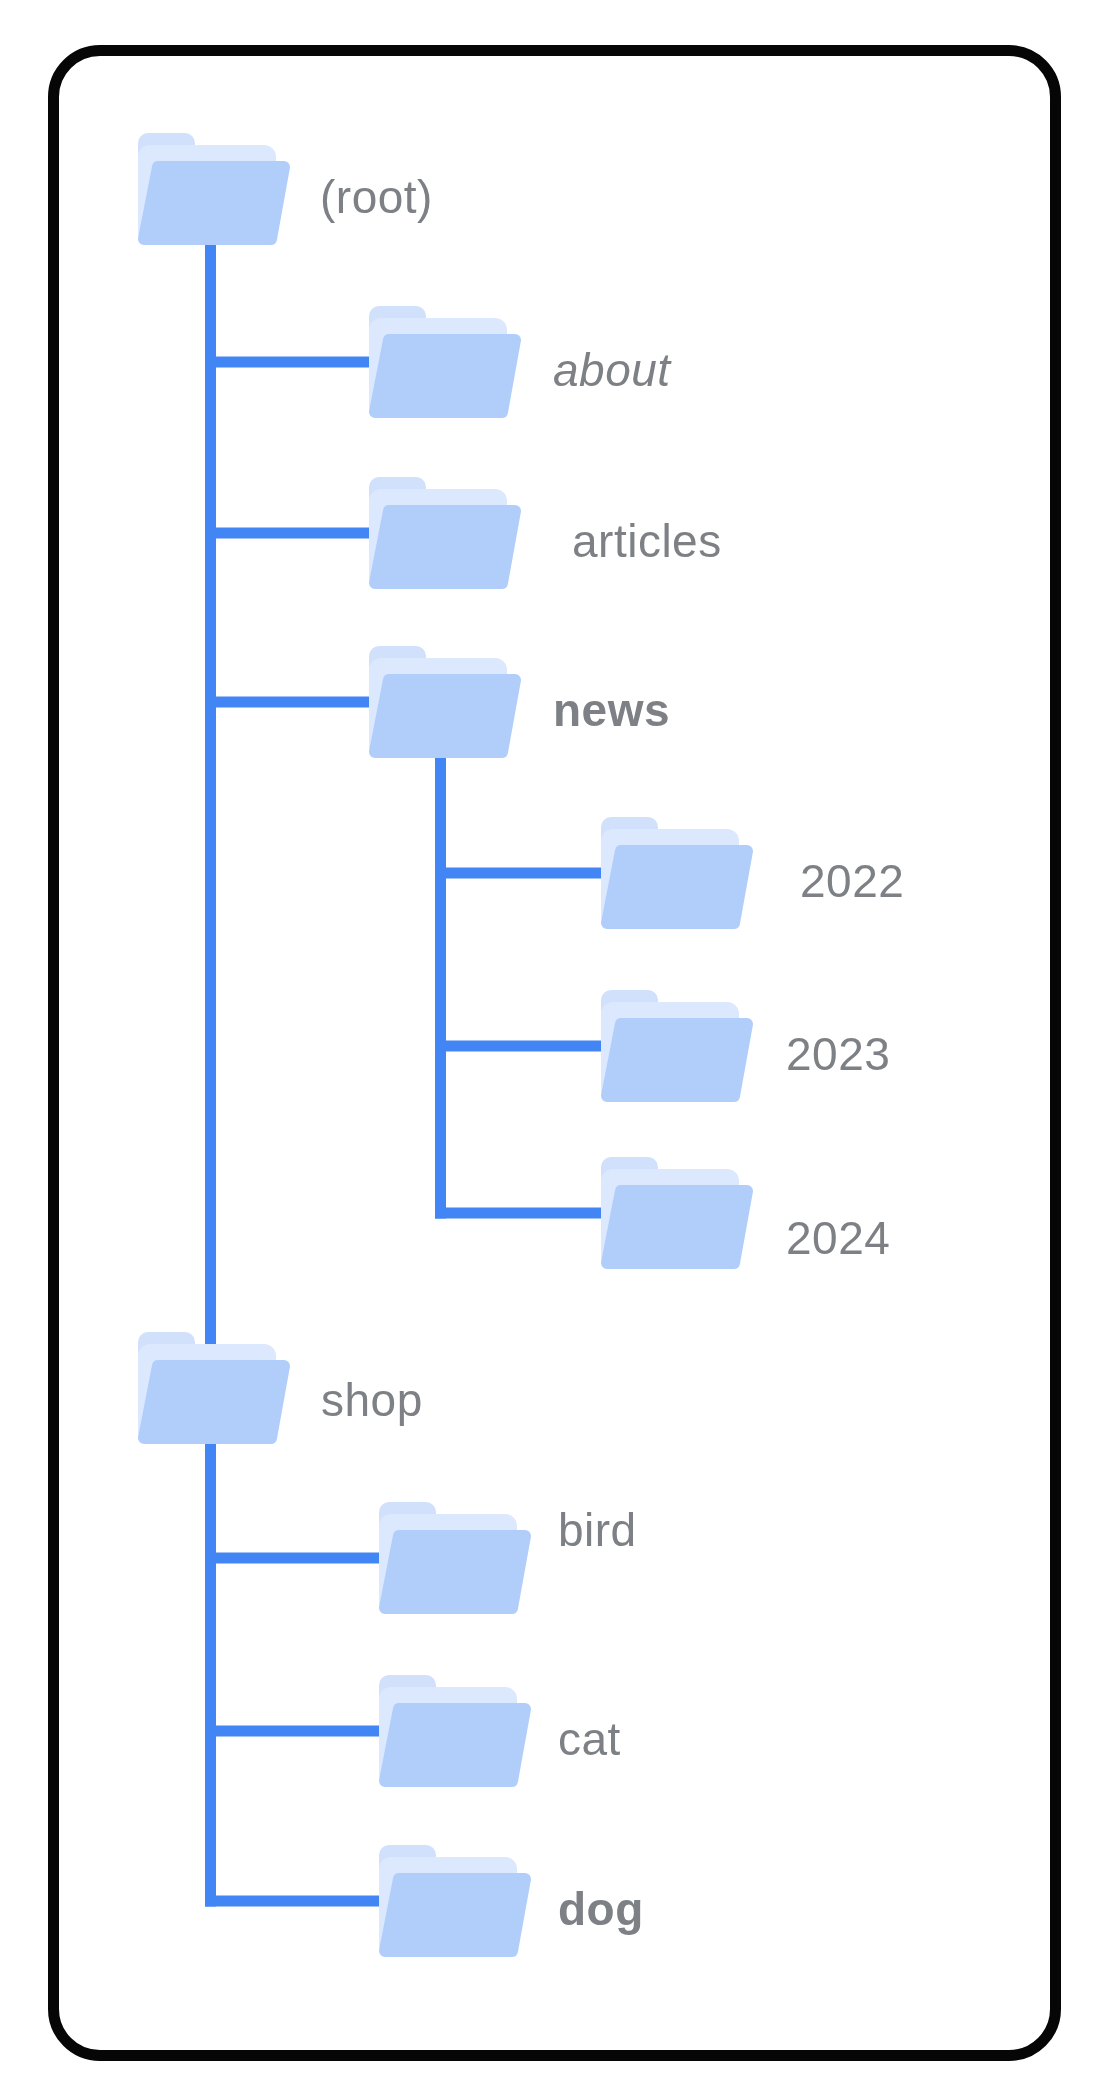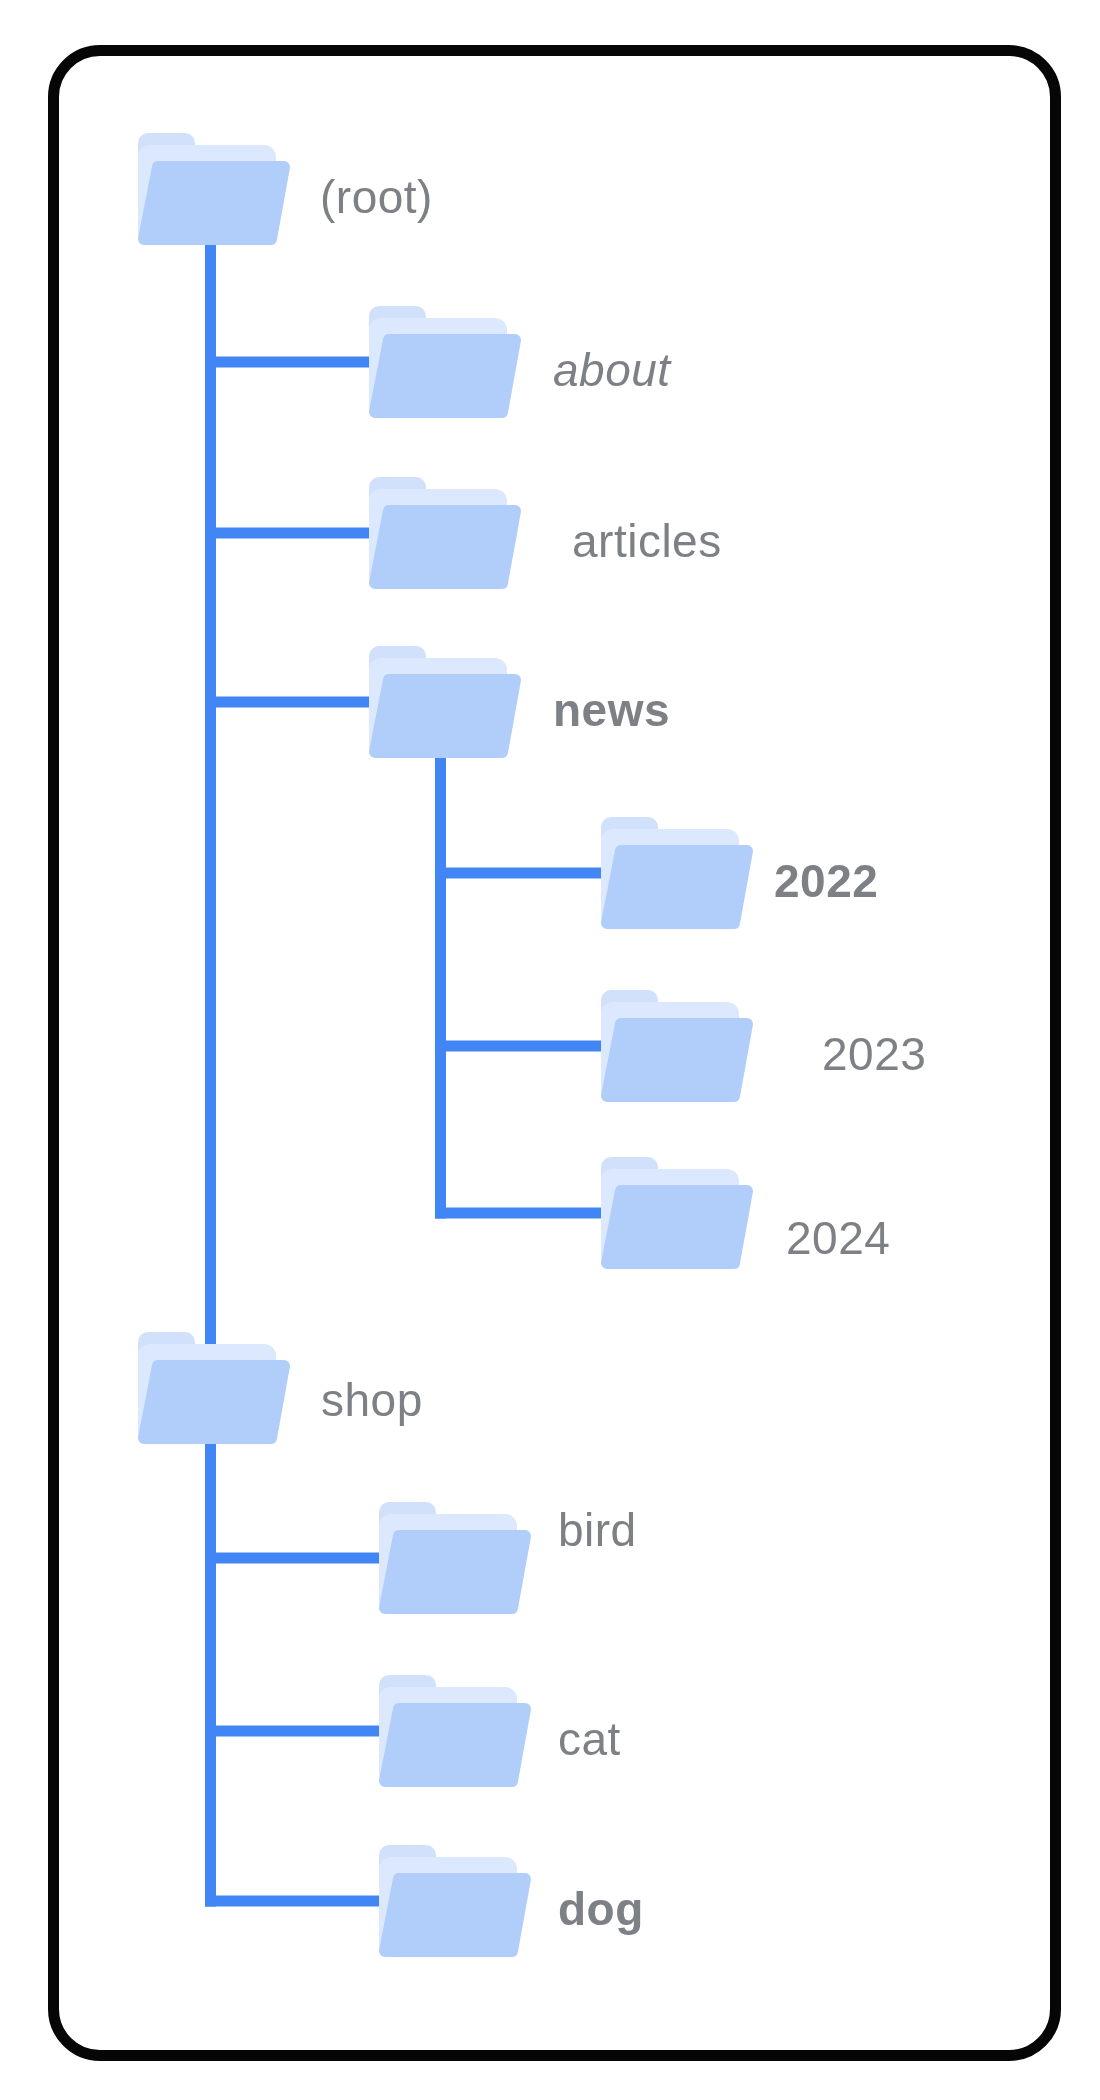--- a/index.html
+++ b/index.html
@@ -26,22 +26,22 @@
   .n-2024{left:601px;top:1157px;}
   .n-shop{left:138px;top:1332px;}
   .n-bird{left:379px;top:1502px;}
   .n-cat{left:379px;top:1675px;}
   .n-dog{left:379px;top:1845px;}
   
   .l-root{left:320px;top:197px;}
   .l-about{left:553px;top:370px;font-style:italic;}
   .l-articles{left:561px;top:541px;margin-left:11px;}
   .l-news{left:553px;top:710px;font-weight:bold;}
-  .l-2022{left:774px;top:881px;font-weight:bold;}
-  .l-2023{left:786px;top:1054px;margin-left:36px;}
+  .l-2022{left:800px;top:881px;}
+  .l-2023{left:786px;top:1054px;}
   .l-2024{left:786px;top:1221px;margin-top:17px;}
   .l-shop{left:321px;top:1400px;}
   .l-bird{left:558px;top:1530px;}
   .l-cat{left:558px;top:1739px;}
   .l-dog{left:558px;top:1909px;font-weight:bold;}
 </style>
 </head>
 <body>
 
 <div class="canvas">

